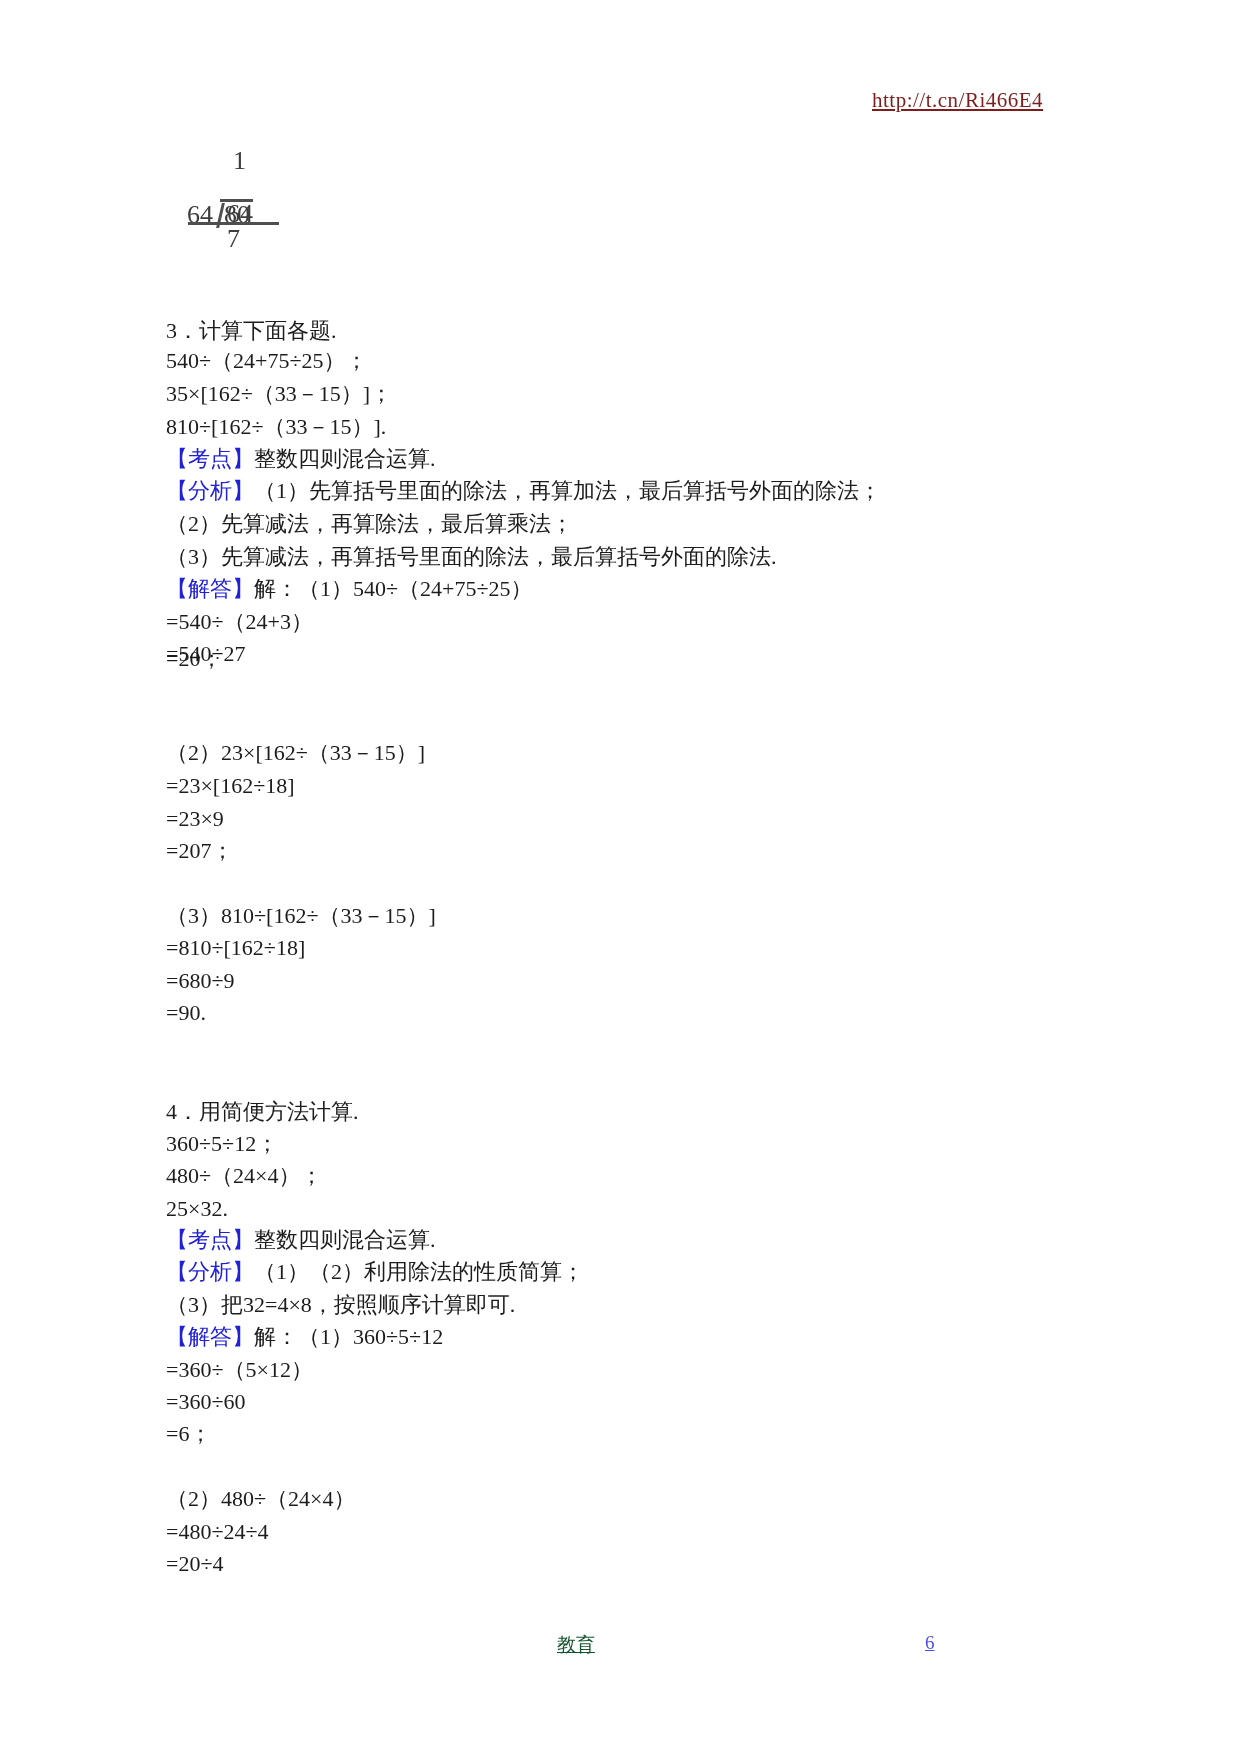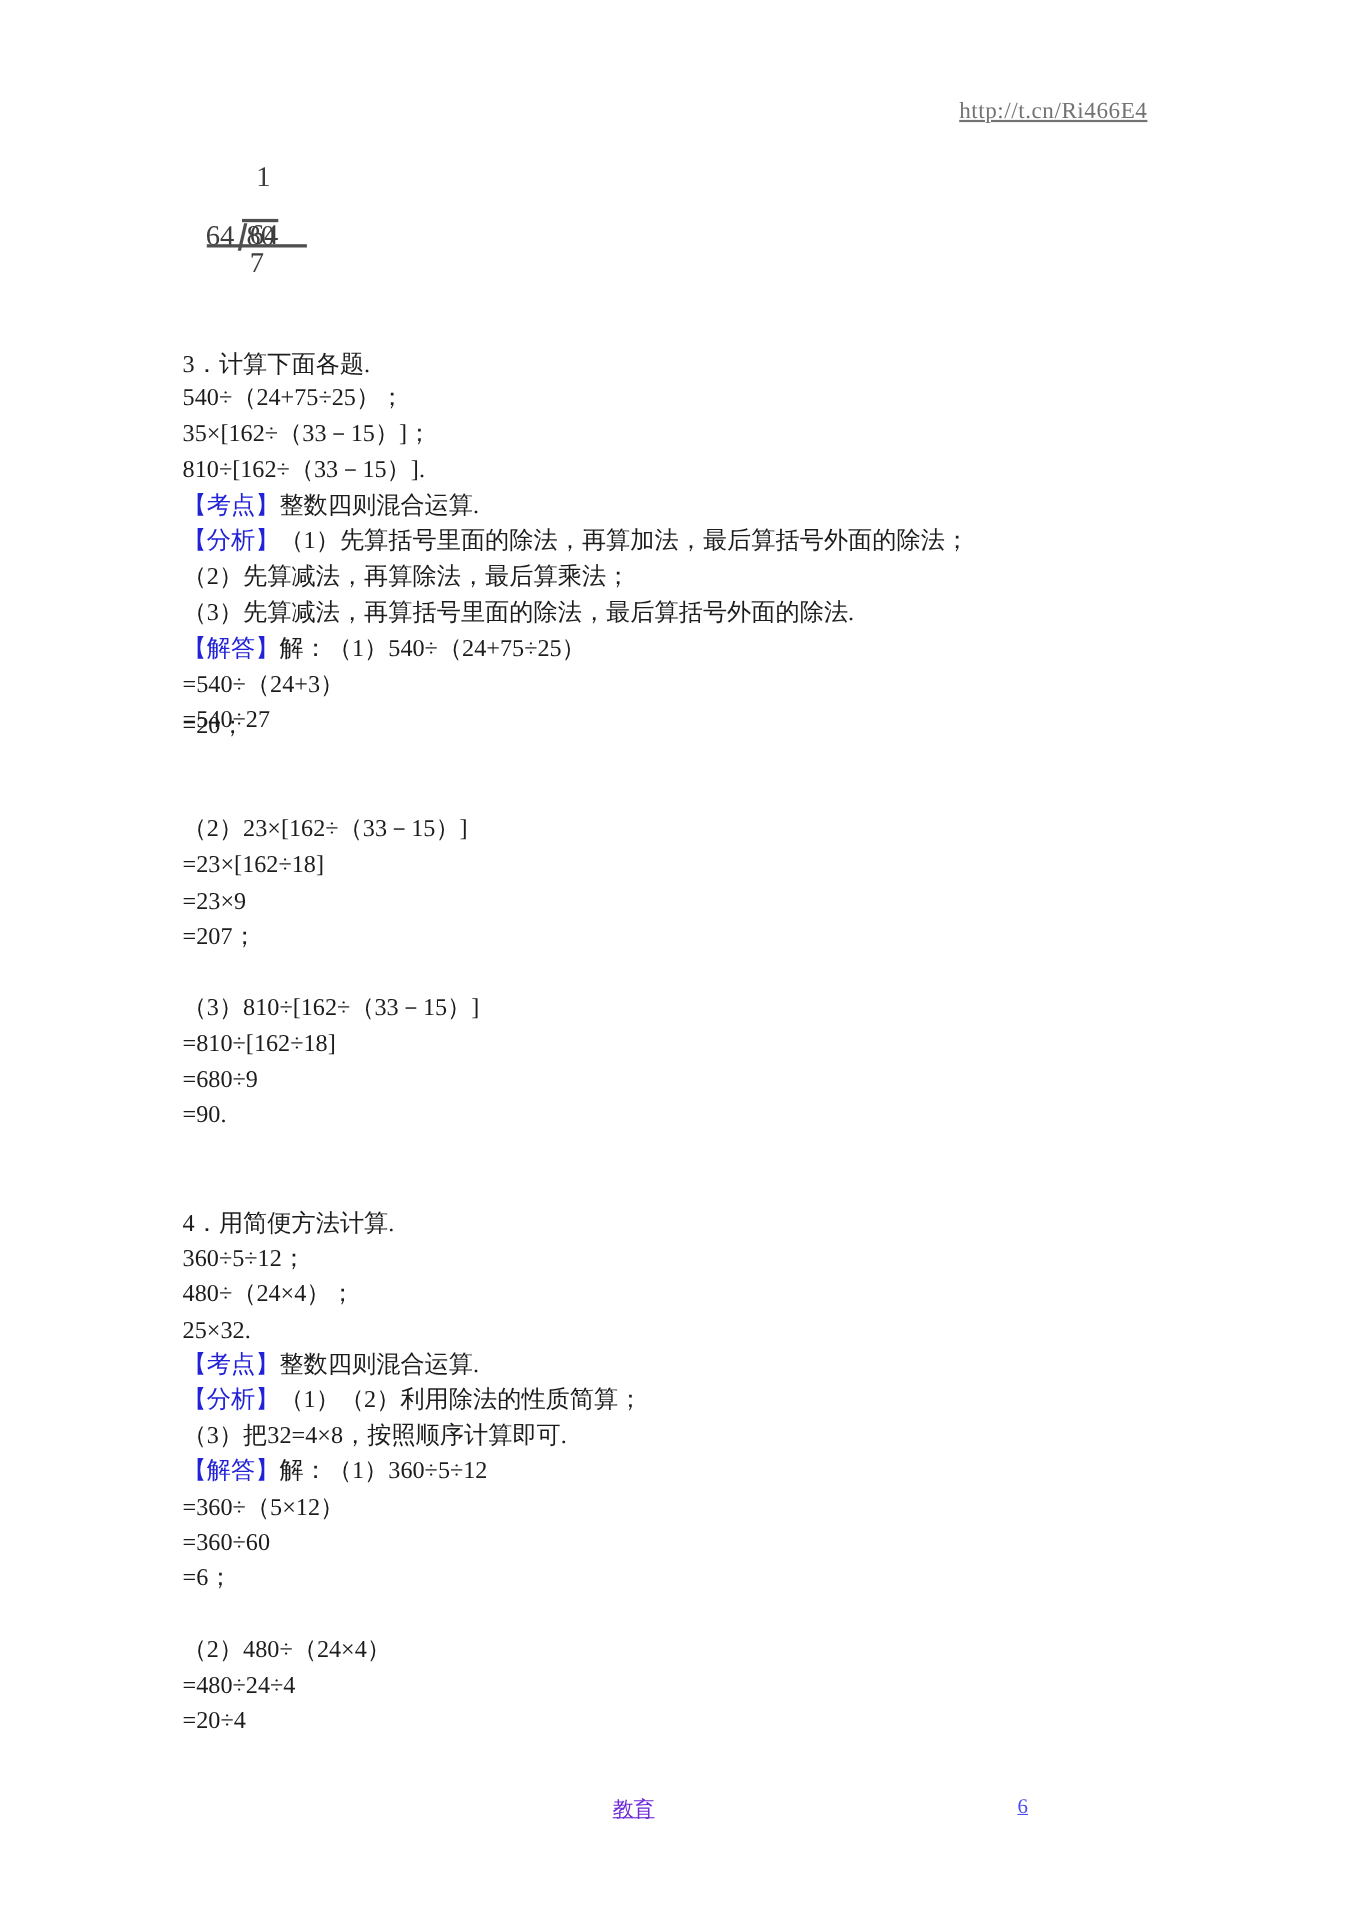--- a/index.html
+++ b/index.html
@@ -21,31 +21,31 @@
     font-weight:bold;
     font-size:23px;
     color:#000000;
   }
   .marker { color:#2121d8; }
   .url-link {
     position:absolute;
     top:88px;
     left:872px;
     font-size:21px;
-    color:#737373;
+    color:#7f1d1d;
     text-decoration:underline;
     letter-spacing:0.5px;
     cursor:pointer;
   }
   .footer-site {
     position:absolute;
     top:1632px;
     left:557px;
     font-size:19px;
-    color:#6d28d9;
+    color:#14532d;
     text-decoration:underline;
     cursor:pointer;
   }
   .footer-page {
     position:absolute;
     top:1632px;
     left:925px;
     font-size:19px;
     color:#4d4df2;
     text-decoration:underline;

